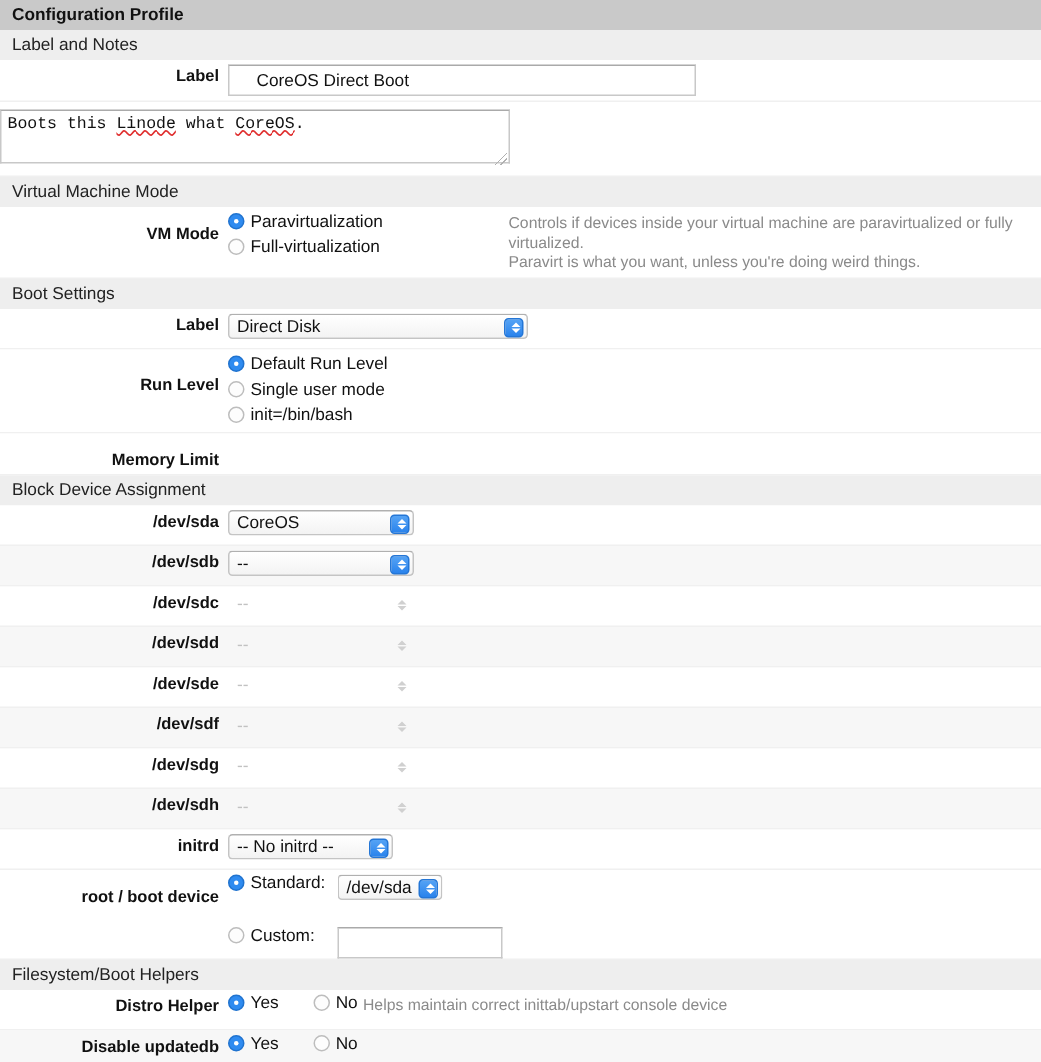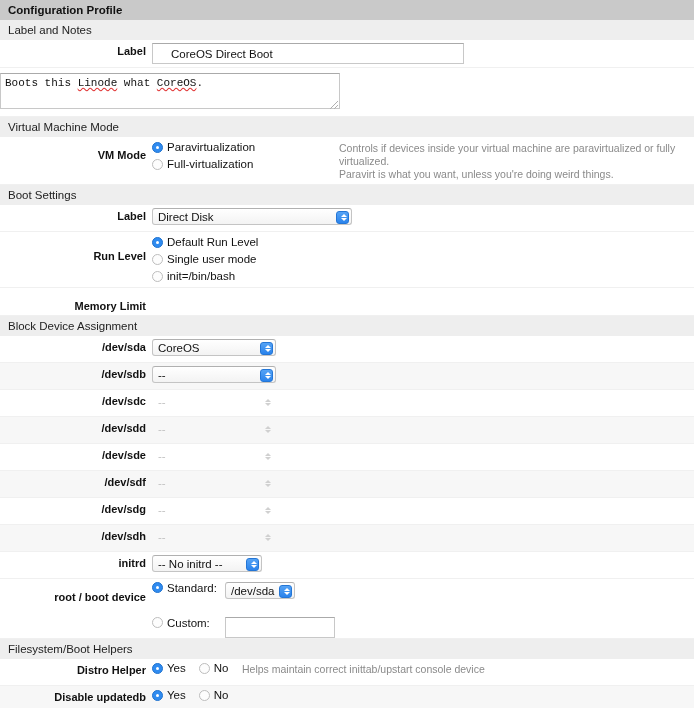--- a/index.html
+++ b/index.html
@@ -155,21 +155,21 @@
     width: 3px; height: 3px;
     border-radius: 50%;
     background: #fff;
   }
   .ropt {
     font-size: 11.5px;
     color: #111;
     line-height: 15px;
     white-space: nowrap;
   }
-  .ropt-inline { display: inline-block; margin-right: 13px; }
+  .ropt-inline { display: inline-block; margin-right: 23px; }
 
   
   .sel {
     display: inline-flex;
     align-items: center;
     position: relative;
     height: 17px;
     border: 1px solid #c4c4c4;
     border-top-color: #b0b0b0;
     border-radius: 3px;

